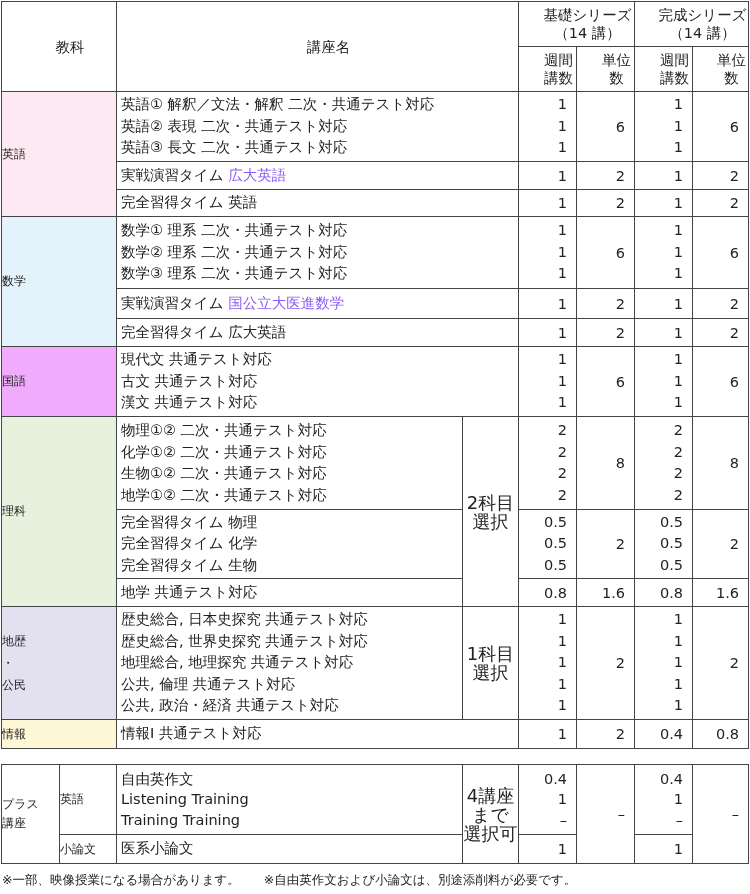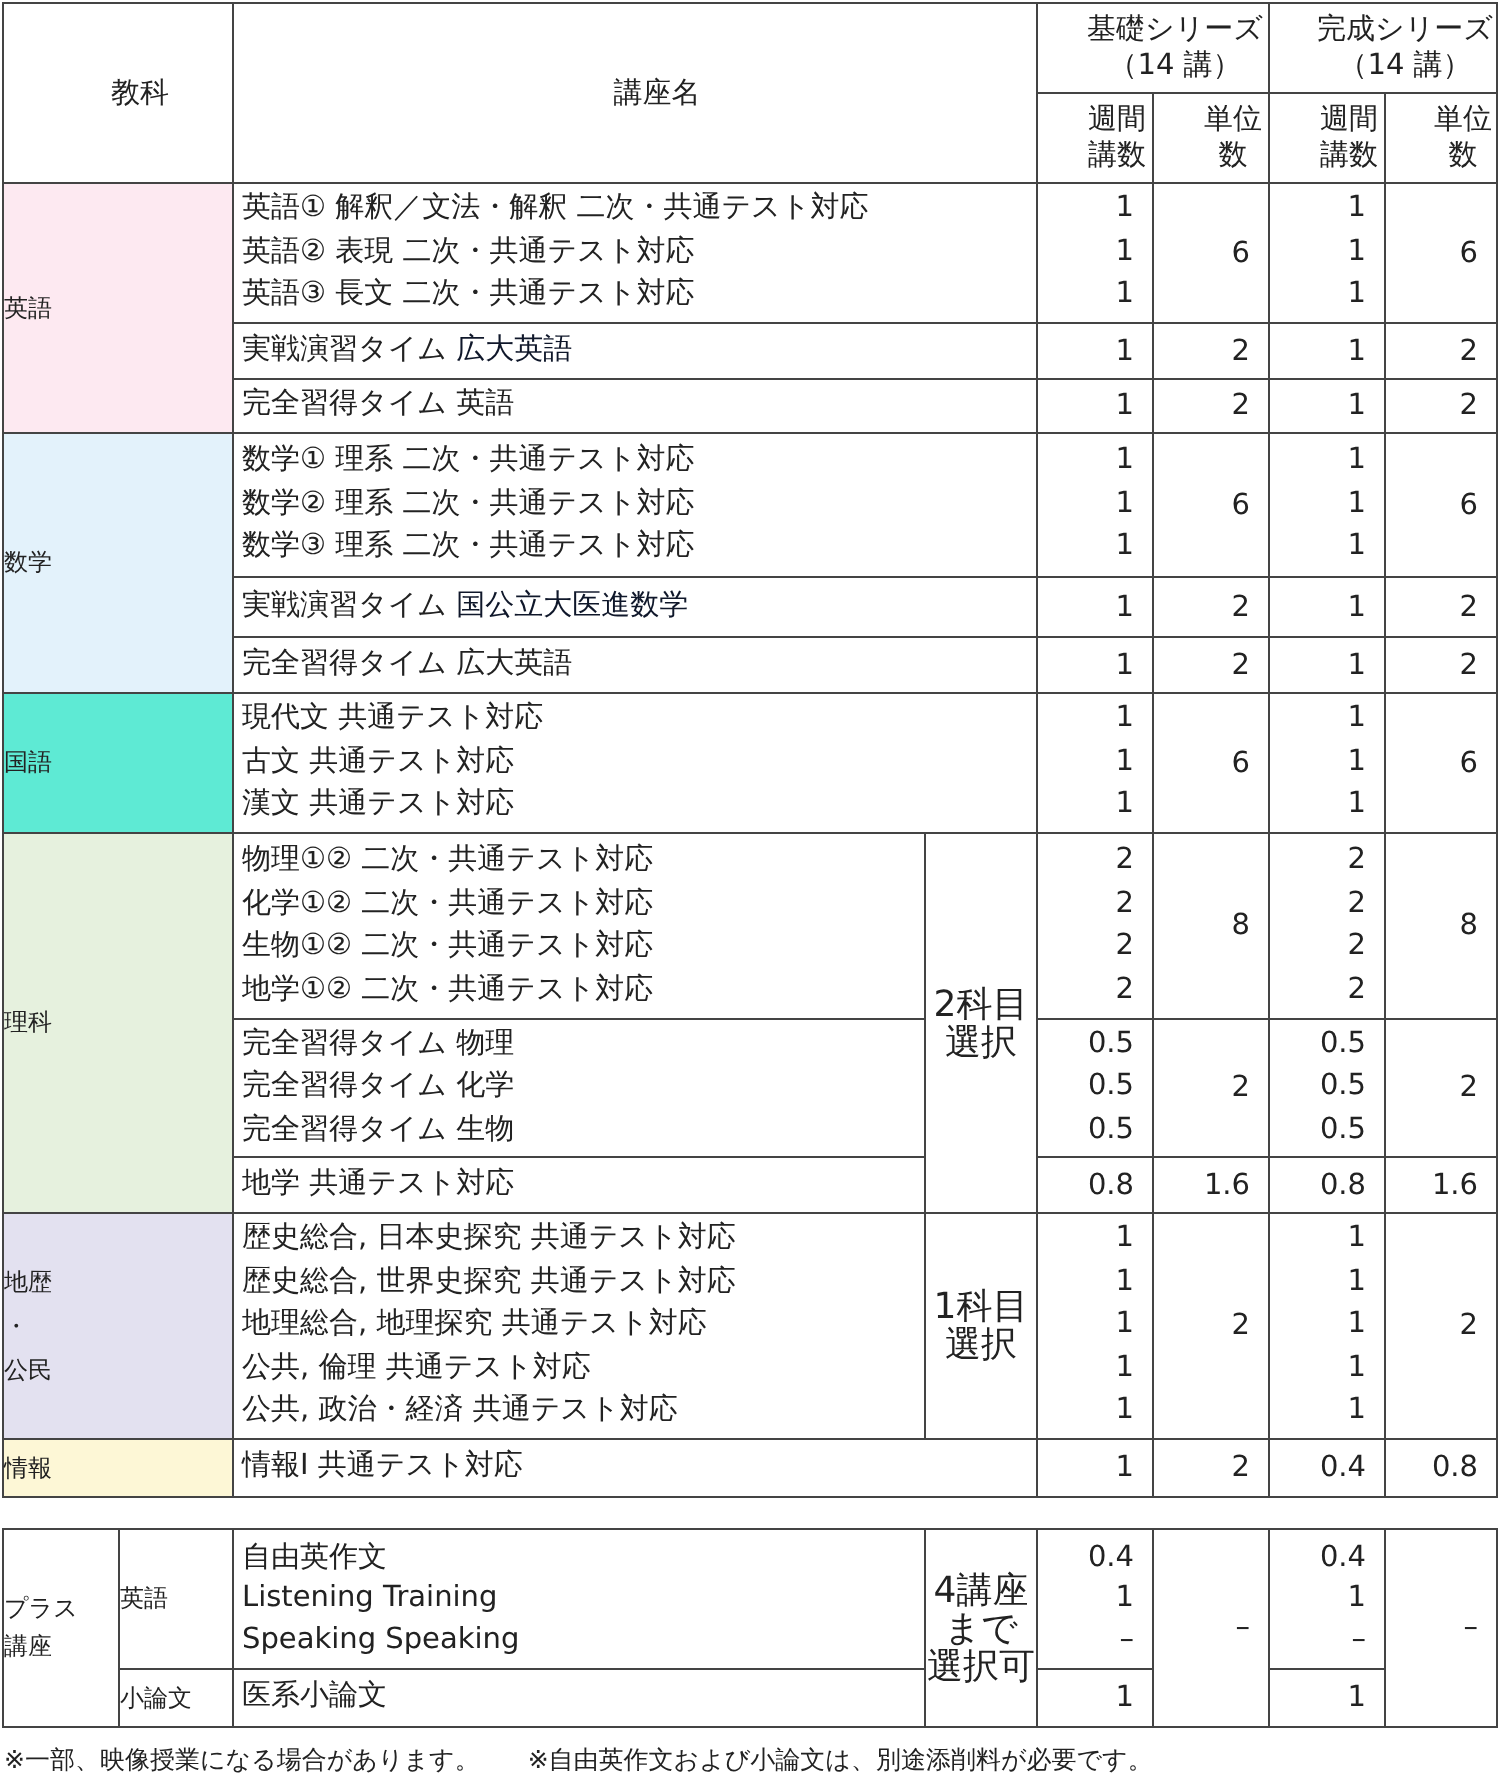--- a/index.html
+++ b/index.html
@@ -8,21 +8,21 @@
   table { border-collapse: collapse; position: absolute; left: 1px; table-layout: fixed; }
   td, th { border: 1.5px solid #444; font-weight: normal; vertical-align: middle; }
   .main { top: 1px; width: 747px; }
   .plus { top: 764px; width: 747px; }
   .subj { text-align: left; font-size: 12px; }
   .hdr { text-align: center; font-size: 14.5px; line-height: 18px; padding-left: 22px; }
   .course { text-align: left; padding-left: 4px; line-height: 21.5px; font-size: 14.5px; white-space: nowrap; }
   .num { text-align: right; padding-right: 9px; line-height: 21.5px; font-size: 14.5px; }
   .numc { text-align: right; padding-right: 9px; font-size: 14.5px; }
   .sel { text-align: center; line-height: 19px; font-size: 18px; }
-  .red { color: #0f172a; }
+  .red { color: #8b5cf6; }
   .line { display: block; }
   .foot { position: absolute; left: 2px; top: 872px; font-size: 12.5px; white-space: nowrap; }
   .foot span + span { margin-left: 24px; }
 </style>
 </head>
 <body>
 
 <table class="main">
   <colgroup>
     <col style="width:115px">
@@ -124,21 +124,21 @@
   </tr>
   <tr style="height:28px">
     <td class="course" colspan="2">完全習得タイム 広大英語</td>
     <td class="numc">1</td>
     <td class="numc">2</td>
     <td class="numc">1</td>
     <td class="numc">2</td>
   </tr>
 
   <tr style="height:70px">
-    <td class="subj" style="background:#5eead4">国語</td>
+    <td class="subj" style="background:#f0abfc">国語</td>
     <td class="course" colspan="2">
       <span class="line">現代文 共通テスト対応</span>
       <span class="line">古文 共通テスト対応</span>
       <span class="line">漢文 共通テスト対応</span>
     </td>
     <td class="num">
       <span class="line">1</span>
       <span class="line">1</span>
       <span class="line">1</span>
     </td>
@@ -265,21 +265,21 @@
   <tbody>
       <tr style="height:70px">
     <td class="subj" rowspan="2" style="line-height:19px">
       <span class="line">プラス</span>
       <span class="line">講座</span>
     </td>
     <td class="subj">英語</td>
     <td class="course" style="line-height:20.5px">
       <span class="line">自由英作文</span>
       <span class="line">Listening Training</span>
-      <span class="line">Speaking Speaking</span>
+      <span class="line">Training Training</span>
     </td>
     <td class="sel" rowspan="2">
       <span class="line">4講座</span>
       <span class="line">まで</span>
       <span class="line">選択可</span>
     </td>
     <td class="num" style="line-height:20.5px">
       <span class="line">0.4</span>
       <span class="line">1</span>
       <span class="line">–</span>

